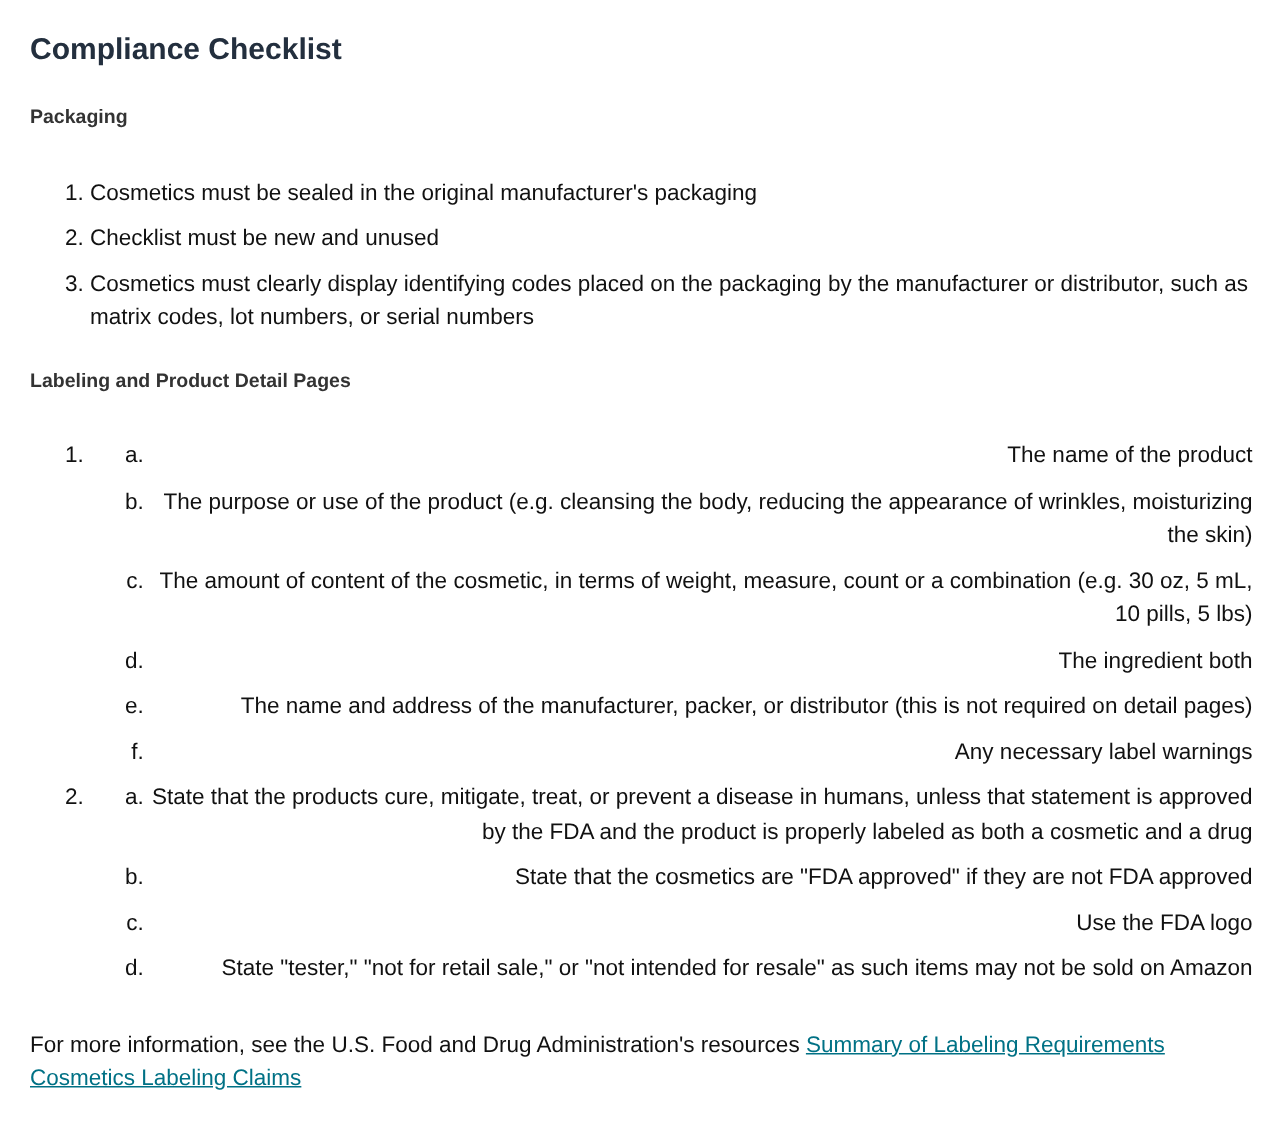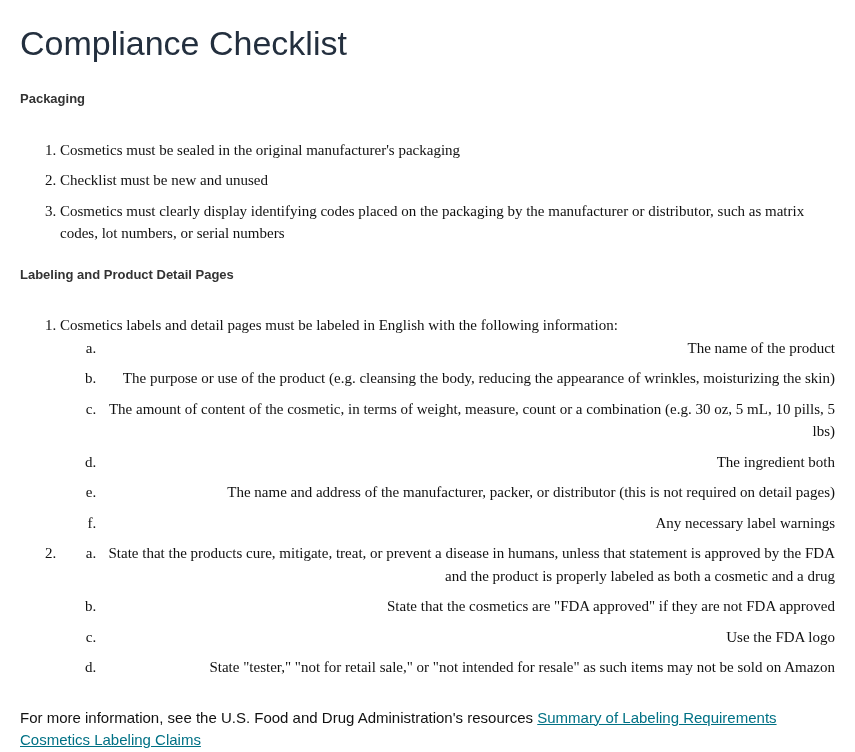--- a/index.html
+++ b/index.html
@@ -9,36 +9,35 @@
     }
     body {
       font-family: "Amazon Ember", Arial, sans-serif;
       color: #111;
       padding: 18px 20px;
       font-size: 15px;
       line-height: 1.5;
       max-width: 855px;
     }
     h1 {
-      font-size: 34px;
-      font-weight: 400;
+      font-size: 20px;
+      font-weight: 700;
       color: #232f3e;
       margin-bottom: 18px;
     }
     h2.section-heading {
       font-size: 13px;
       font-weight: 700;
       color: #333;
       margin-top: 20px;
       margin-bottom: 30px;
     }
     ol {
       list-style-position: outside;
       padding-left: 40px;
-      font-family: Liberation Serif, serif;
     }
     ol.numeric {
       list-style-type: decimal;
     }
     ol.alpha {
       list-style-type: lower-alpha;
       padding-left: 40px;
       text-align: right;
     }
     li {
@@ -71,21 +70,20 @@
 <ol class="numeric">
   <li><span>Cosmetics must be sealed in the original manufacturer's packaging</span></li>
   <li><span>Checklist must be new and unused</span></li>
   <li><span>Cosmetics must clearly display identifying codes placed on the packaging by the manufacturer or distributor, such as matrix codes, lot numbers, or serial numbers</span></li>
 </ol>
 
 <h2 class="section-heading">Labeling and Product Detail Pages</h2>
 
 <ol class="numeric">
   <li>
-    <span>Cosmetics labels and detail pages must be labeled in English with the following information:</span>
     <ol class="alpha">
       <li><span>The name of the product</span></li>
       <li><span>The purpose or use of the product (e.g. cleansing the body, reducing the appearance of wrinkles, moisturizing the skin)</span></li>
       <li><span>The amount of content of the cosmetic, in terms of weight, measure, count or a combination (e.g. 30 oz, 5 mL, 10 pills, 5 lbs)</span></li>
       <li><span>The ingredient both</span></li>
       <li><span>The name and address of the manufacturer, packer, or distributor (this is not required on detail pages)</span></li>
       <li><span>Any necessary label warnings</span></li>
     </ol>
   </li>
   <li>

